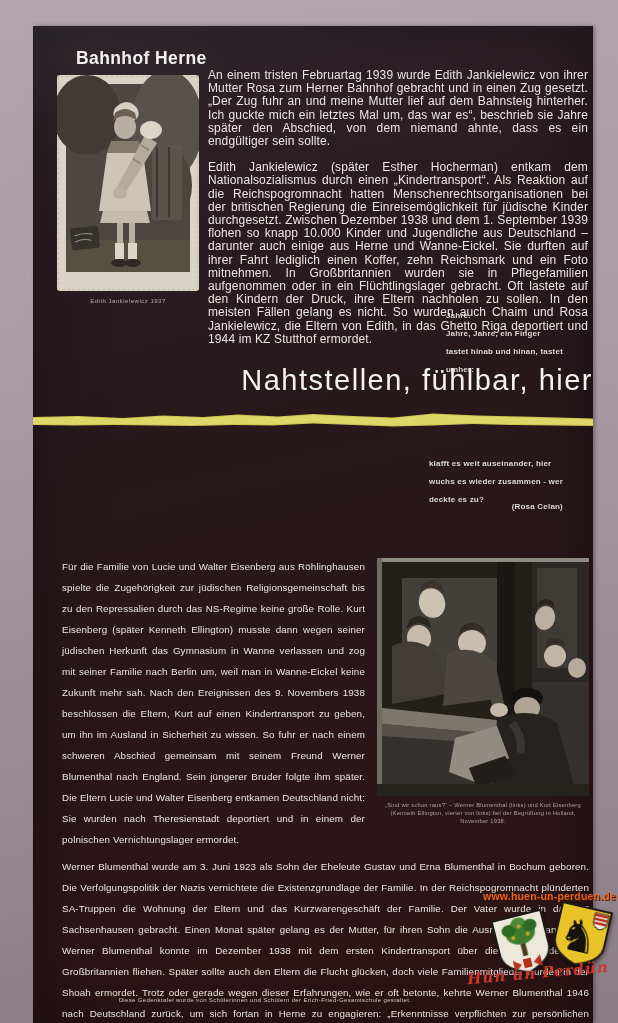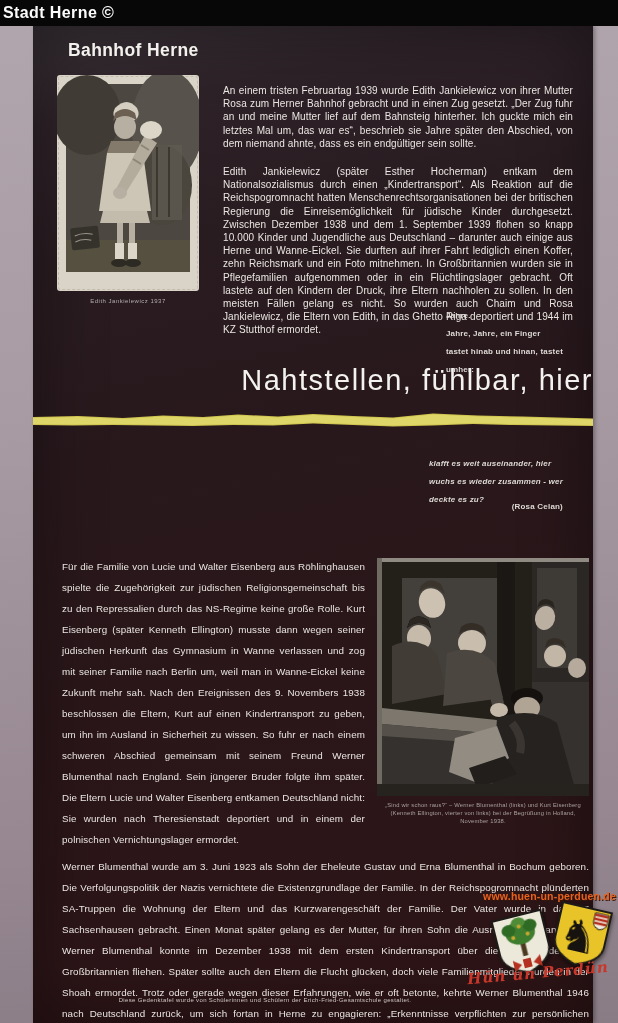--- a/index.html
+++ b/index.html
@@ -13,37 +13,37 @@
     position:absolute; left:0; top:0; width:618px; height:26px; background:#070707;
     color:#fbfbfb; font-weight:bold; font-size:16px; line-height:25px;
     padding-left:3px; box-sizing:border-box; letter-spacing:0.4px; z-index:5;
   }
   .panel {
     position:absolute; left:33px; top:26px; width:560px; height:997px;
     background:linear-gradient(168deg,#373036 0%,#2d2228 9%,#291c21 22%,#28181c 40%,#2a1619 64%,#2d1416 100%);
     box-shadow:inset 0 0 70px rgba(0,0,0,0.4), 2px 0 4px rgba(0,0,0,0.3);
   }
   .panel-title {
-    position:absolute; left:27px; top:6px; margin:8px;
+    position:absolute; left:27px; top:6px; margin:16px;
     font-size:17.5px; font-weight:bold; color:#f3f1ed; letter-spacing:0.4px;
   }
   .photo1-fig { position:absolute; left:24px; top:49px; width:142px; margin:0; }
   .photo1-fig svg { display:block; }
   .caption1 { margin-top:7px; text-align:center; font-size:6px; color:#b4acac; letter-spacing:0.5px; }
 
   .col1 { position:absolute; left:175px; top:43px; width:380px; }
-  .col1 p { margin:15px; font-size:10px; line-height:13.2px; text-align:justify; color:#eae6e2; letter-spacing:0.12px; }
+  .col1 p { margin:0; font-size:12px; line-height:13.2px; text-align:justify; color:#eae6e2; letter-spacing:0.12px; }
   .col1 p + p { margin-top:13px; }
 
   .poem {
     position:absolute; right:30px; text-align:left; font-weight:bold;
     color:#ddd9d5; font-size:8px; line-height:18px; white-space:pre-line; letter-spacing:0.2px;
   }
   .poem-top { top:281px; }
-  .poem-bottom { top:429px;font-style:italic; }
+  .poem-bottom { top:429px; }
   .attribution { top:472px; }
 
   .headline {
     position:absolute; left:0; top:338px; width:100%; text-align:right;
     font-size:29px; font-weight:400; color:#f4f2ee; letter-spacing:1.5px;
   }
   .yellow-band { position:absolute; left:0; top:382px; width:560px; height:26px; }
 
   .section2 { position:absolute; left:29px; top:530px; width:527px; }
   .photo2-fig { float:right; width:212px; margin:2px 0 6px 12px; }
@@ -72,23 +72,20 @@
   .scratch {
     position:absolute; left:60px; top:108px; width:34px; height:3px;
     background:linear-gradient(90deg,transparent,#9a8f96,transparent);
     transform:rotate(38deg); opacity:0.5;
   }
 </style>
 </head>
 <body>
 
 <div class="scene">
-  <div class="top-strip">
-    <span>Stadt Herne ©</span>
-  </div>
 
   <div class="panel">
     <div class="scratch"></div>
 
     <h1 class="panel-title">Bahnhof Herne</h1>
 
     <figure class="photo1-fig">
       <svg width="142" height="216" viewBox="0 0 142 216">
         <rect x="0" y="0" width="142" height="216" rx="3" fill="#d9d4c7"></rect>
         <rect x="1.5" y="1.5" width="139" height="213" rx="2" fill="none" stroke="#c2bcae" stroke-width="1" stroke-dasharray="3 2"></rect>

